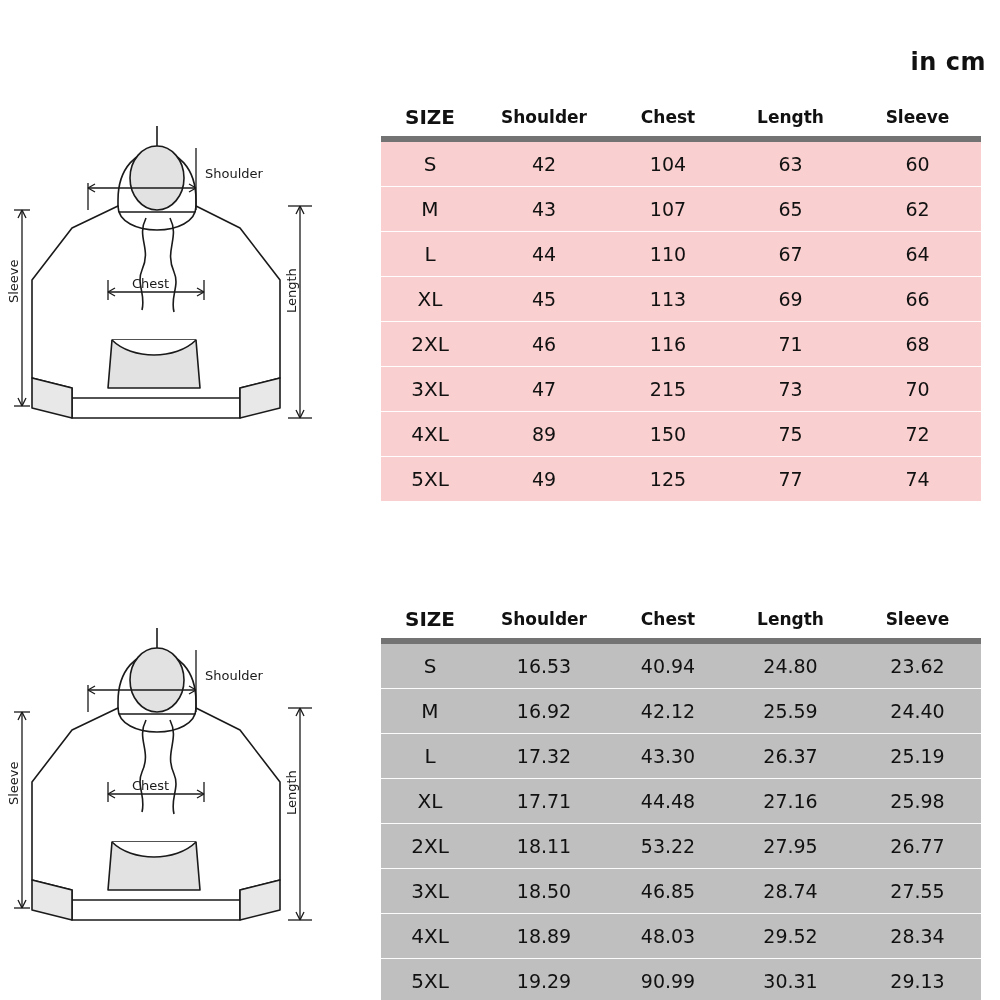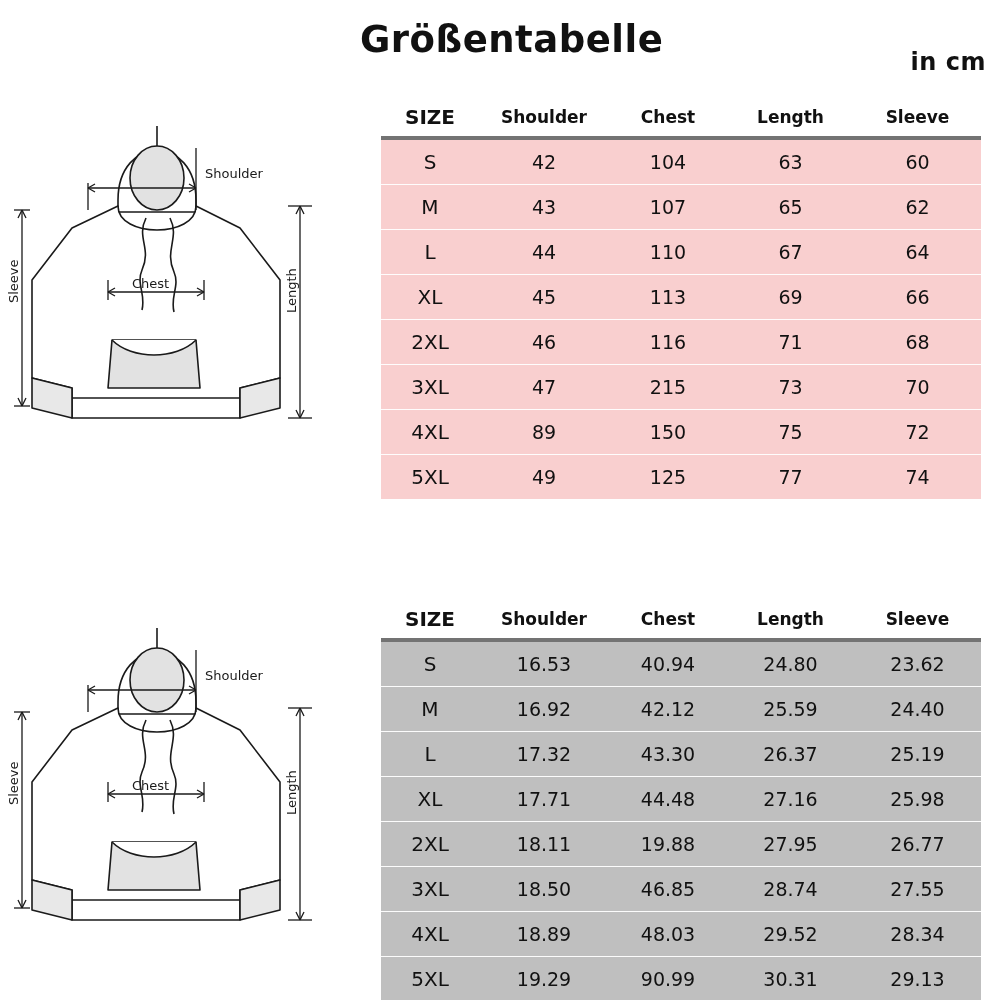--- a/index.html
+++ b/index.html
@@ -66,21 +66,21 @@
     padding: 0;
     height: 44px;
     vertical-align: middle;
     color: #111;
   }
   thead th {
     background: #ffffff;
     font-size: 17px;
     font-weight: 700;
     height: 38px;
-    border-bottom: 4px solid #737373;
+    border-bottom: 6px solid #737373;
     color: #111;
   }
   thead th.size-head {
     font-size: 20px;
     font-weight: 700;
   }
   tbody tr td {
     border-bottom: 1px solid rgba(255,255,255,0.95);
   }
   tbody tr:last-child td { border-bottom: none; }
@@ -113,21 +113,20 @@
     font-family: "DejaVu Sans", sans-serif;
     font-size: 13px;
     fill: #1a1a1a;
   }
 </style>
 </head>
 <body>
 
 <div class="page">
 
-  <div class="main-title">Größentabelle</div>
 
   <div class="unit-label unit-cm">in cm</div>
 
   <div class="diagram diagram-top">
     <svg width="340" height="360" viewBox="0 0 340 360" xmlns="http://www.w3.org/2000/svg">
       <g fill="none" stroke="#1a1a1a" stroke-width="1.6" stroke-linejoin="round">
 
         <path d="M118 112 C118 46, 196 46, 196 112 L196 124 L118 124 Z" fill="#ffffff"></path>
         <ellipse cx="157" cy="90" rx="27" ry="32" fill="#e2e2e2" stroke="#1a1a1a"></ellipse>
         <line x1="157" y1="38" x2="157" y2="58"></line>
@@ -348,21 +347,21 @@
         <tr>
           <td class="size-cell">XL</td>
           <td>17.71</td>
           <td>44.48</td>
           <td>27.16</td>
           <td>25.98</td>
         </tr>
         <tr>
           <td class="size-cell">2XL</td>
           <td>18.11</td>
-          <td>19.88</td>
+          <td>53.22</td>
           <td>27.95</td>
           <td>26.77</td>
         </tr>
         <tr>
           <td class="size-cell">3XL</td>
           <td>18.50</td>
           <td>46.85</td>
           <td>28.74</td>
           <td>27.55</td>
         </tr>

